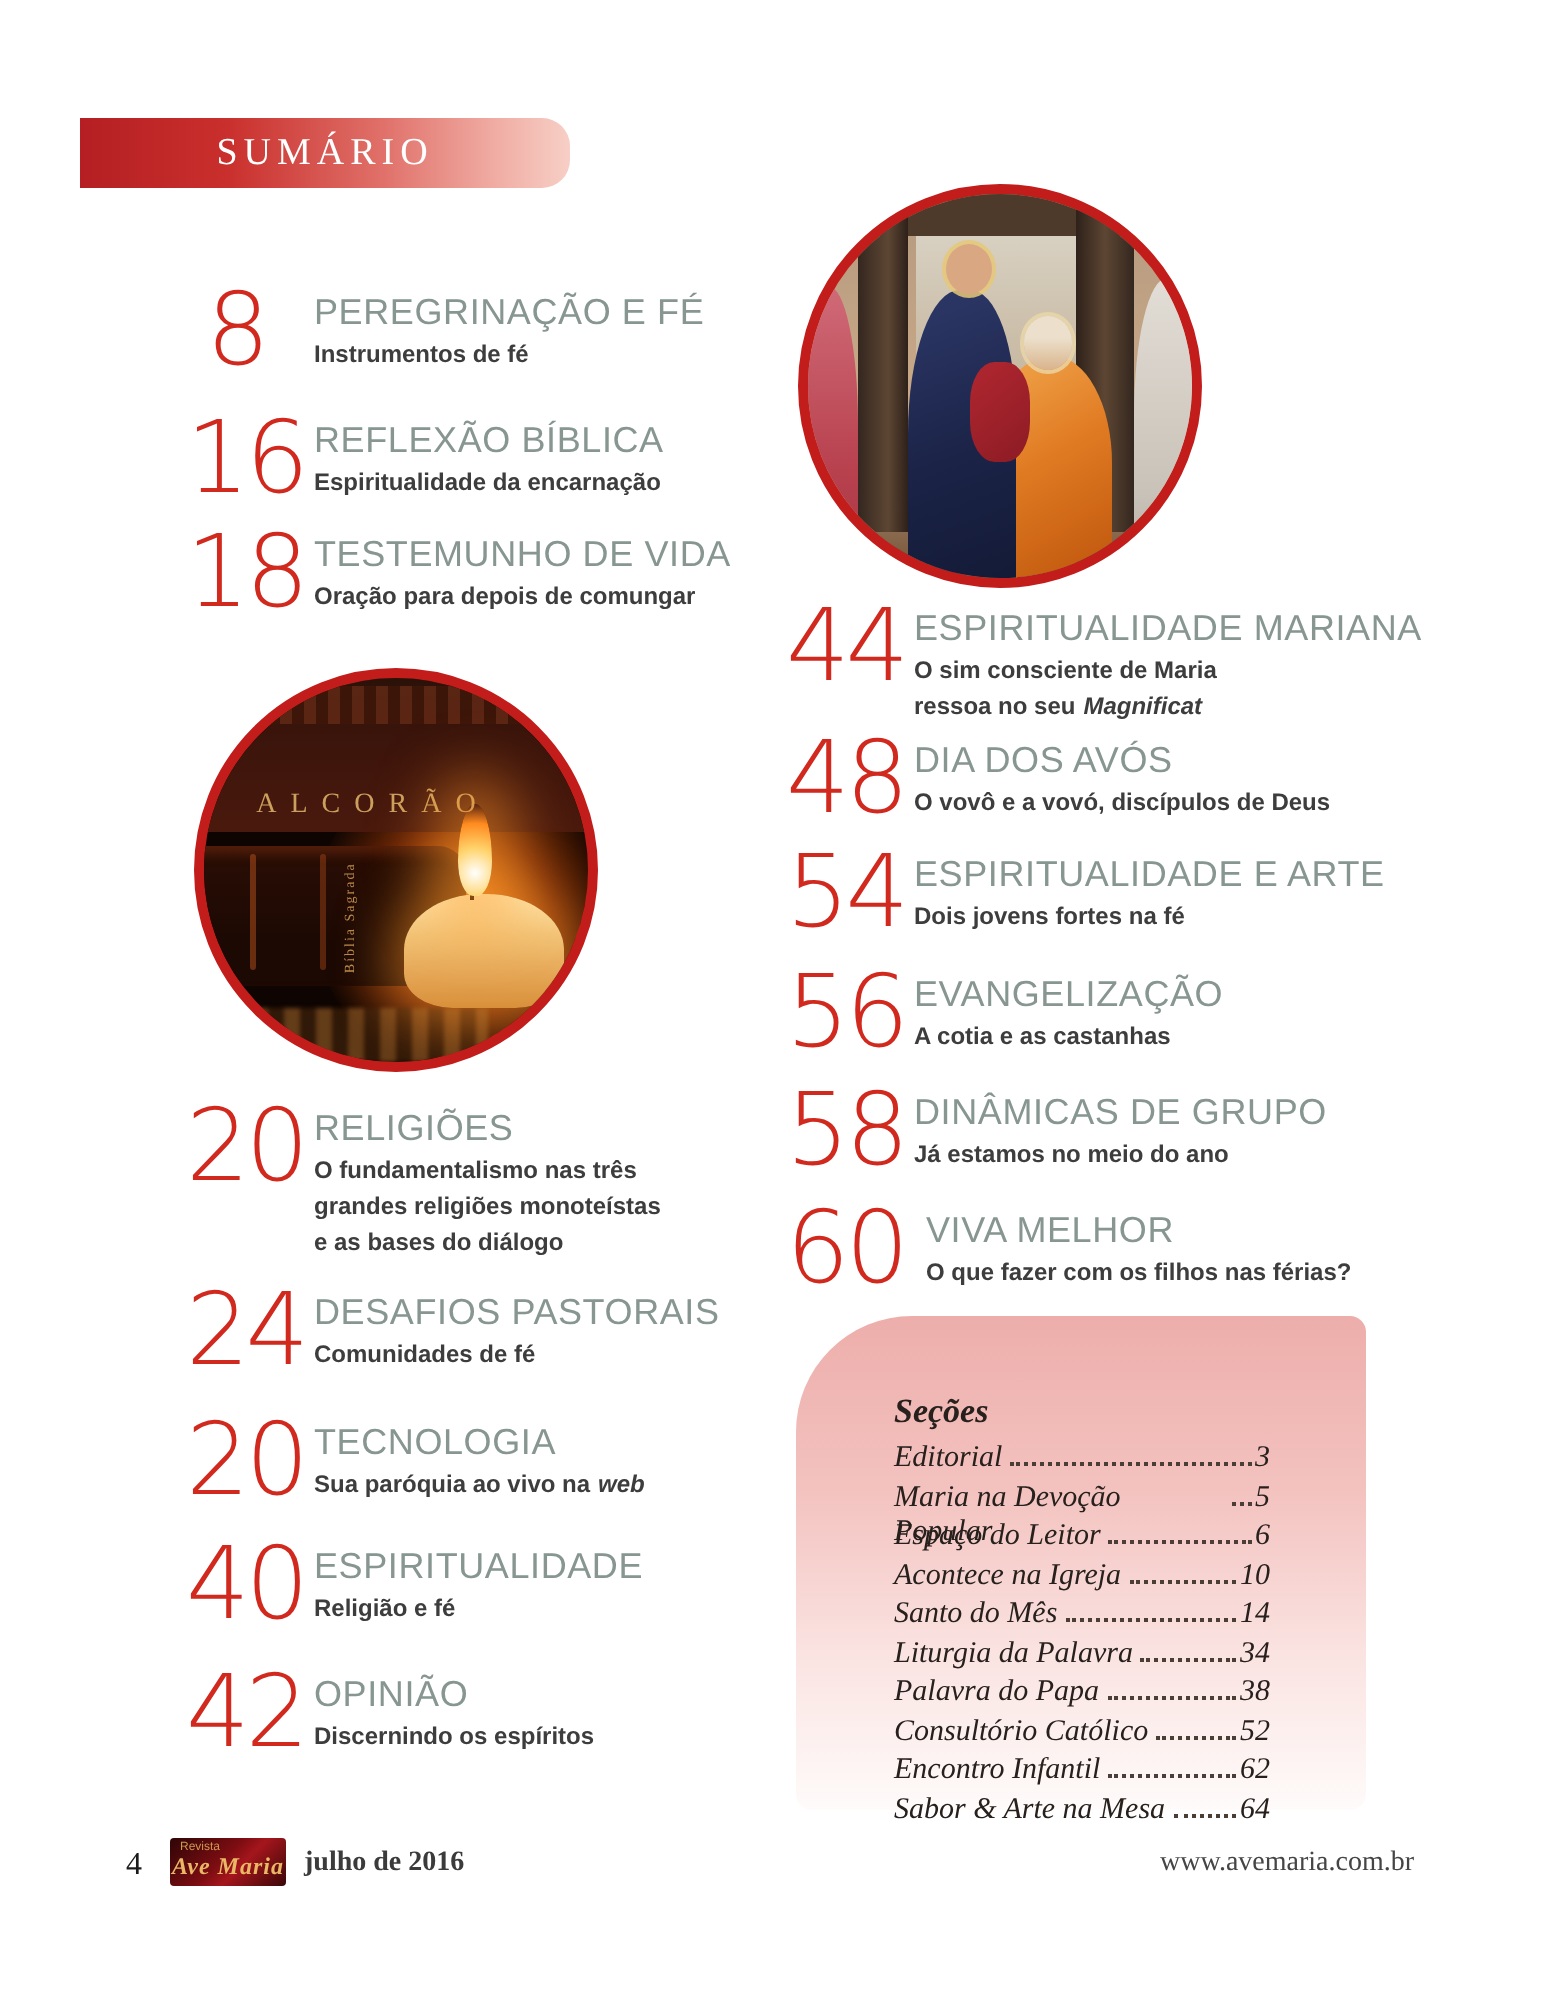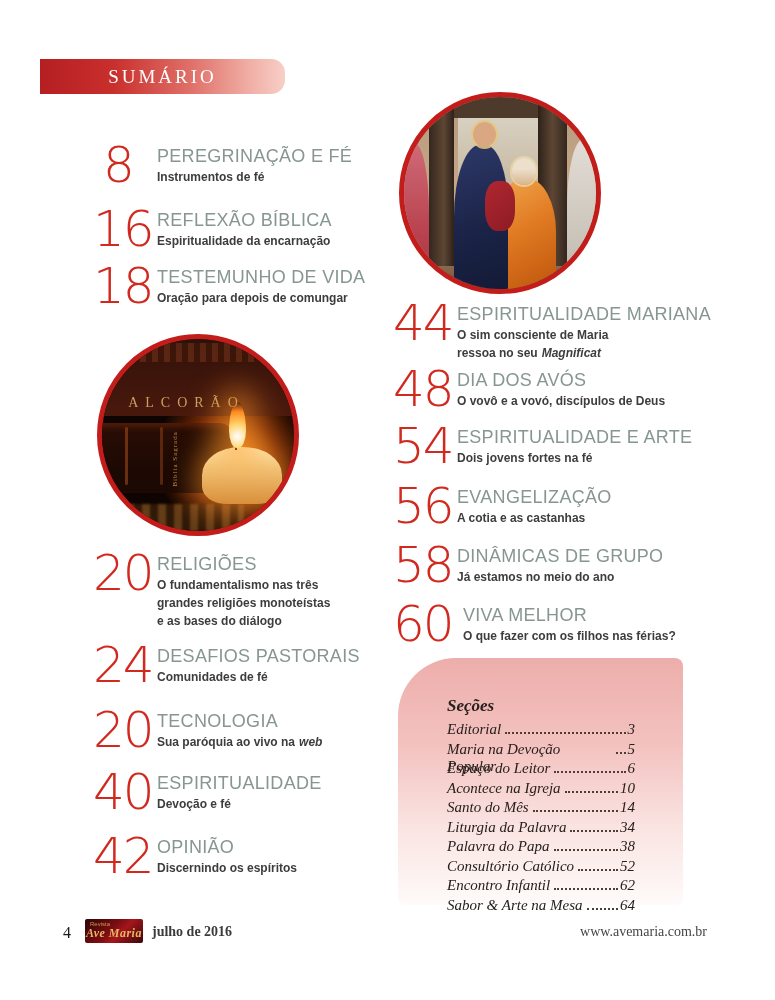--- a/index.html
+++ b/index.html
@@ -186,21 +186,21 @@
     <div class="num">20</div>
     <div class="etext">
         <div class="etitle">TECNOLOGIA</div>
       <div class="esub"><span>Sua paróquia ao vivo na</span><span class="it">web</span></div>
       </div>
   </div>
   <div class="entry" style="left:93px;top:772px;">
     <div class="num">40</div>
     <div class="etext">
         <div class="etitle">ESPIRITUALIDADE</div>
-      <div class="esub"><span>Devoção e fé</span><span class="it"></span></div>
+      <div class="esub"><span>Religião e fé</span><span class="it"></span></div>
       </div>
   </div>
   <div class="entry" style="left:93px;top:836px;">
     <div class="num">42</div>
     <div class="etext">
         <div class="etitle">OPINIÃO</div>
       <div class="esub"><span>Discernindo os espíritos</span><span class="it"></span></div>
       </div>
   </div>
 

